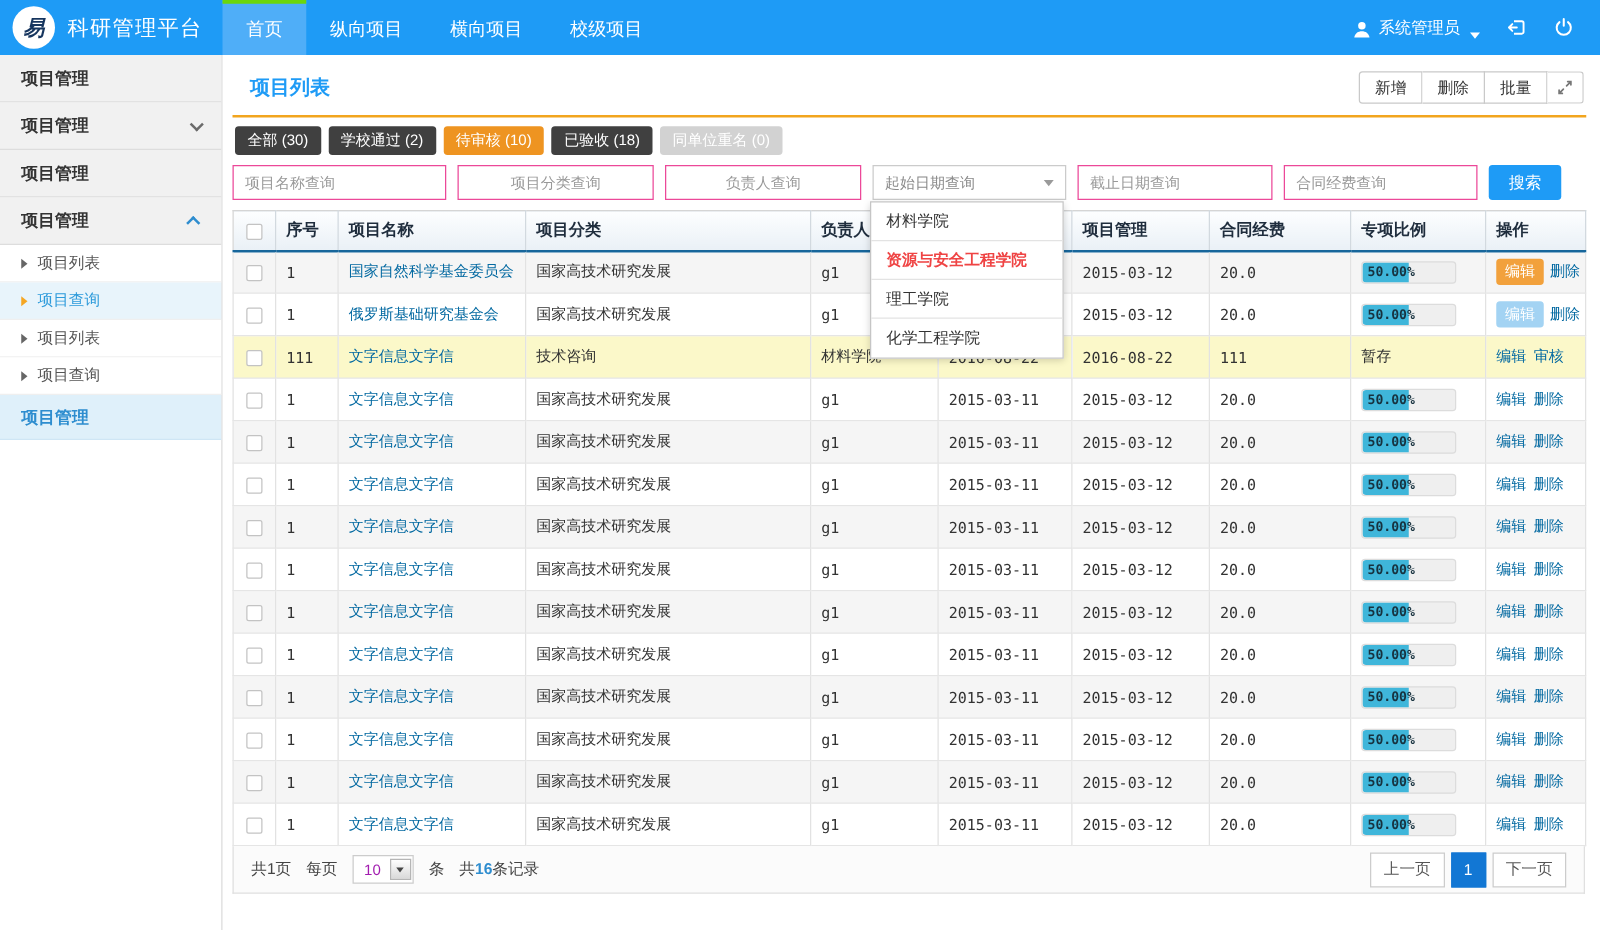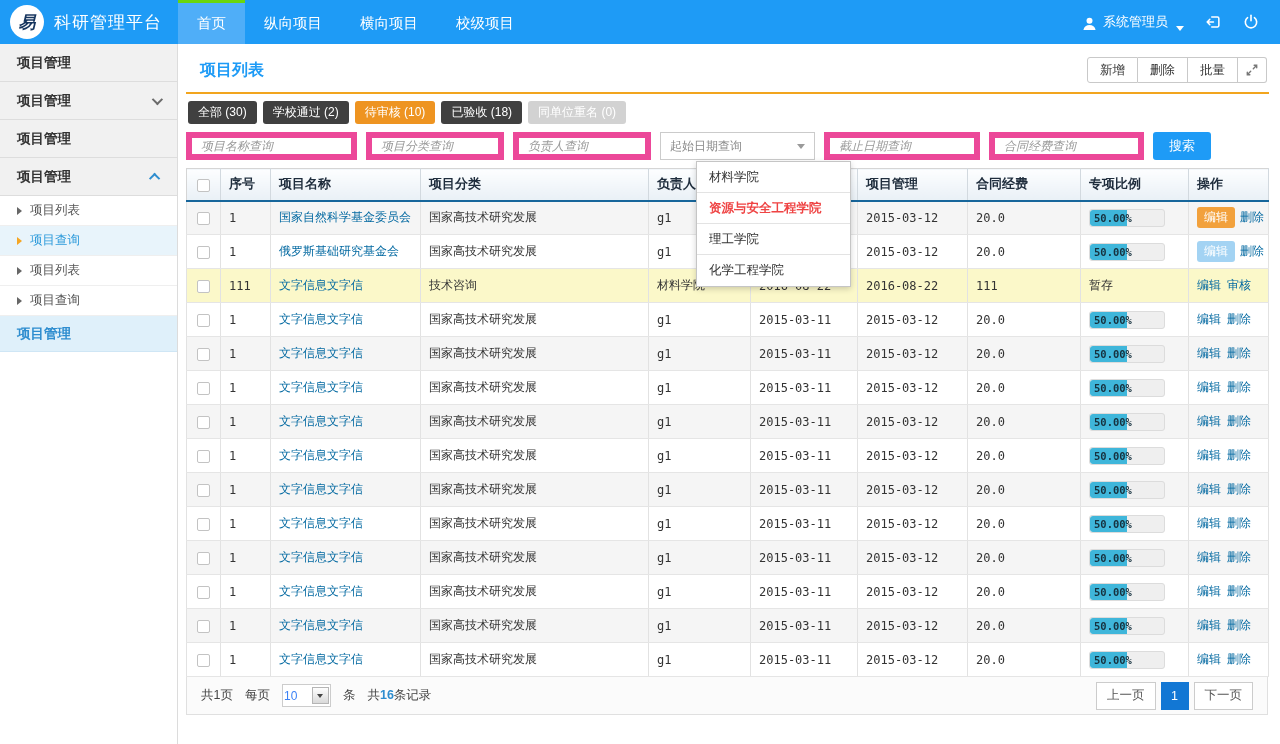--- a/index.html
+++ b/index.html
@@ -59,23 +59,23 @@
   
   .filters{margin-top:7px;display:flex;gap:6px;padding-left:2px;}
   .chip{height:23px;padding:0 10px;border-radius:3px;color:#fff;font-size:12px;
     display:flex;align-items:center;cursor:pointer;}
   .chip.normal{background:#404040;}
   .chip.active{background:#EE9421;}
   .chip.disabled{background:#D2D2D2;}
 
   
   .search-row{margin-top:8px;display:flex;gap:9px;align-items:center;}
-  .sinput{height:28px;border:6px solid #ec4899;padding:0 9px;font-size:12px;color:#333;outline:none;font-style:italic;}
+  .sinput{height:28px;border:1px solid #ec4899;padding:0 9px;font-size:12px;color:#333;outline:none;}
   .sinput::placeholder{color:#999;}
-  .sinput.w1{width:171px;}.sinput.w2{width:138px;}.sinput.w3{width:156px;}.sinput.w4{width:155px;}
+  .sinput.w1{width:171px;}.sinput.w2{width:157px;text-align:center;}.sinput.w3{width:156px;}.sinput.w4{width:155px;}
   .sselect{width:155px;height:28px;border:1px solid #CBCBCB;display:flex;align-items:center;
     justify-content:space-between;padding:0 9px;font-size:12px;color:#8a8a8a;cursor:pointer;background:#fff;}
   .sel-caret{width:0;height:0;border-left:4px solid transparent;border-right:4px solid transparent;
     border-top:5px solid #9a9a9a;}
   .search-btn{width:58px;height:28px;background:#1E9BF6;border:none;border-radius:3px;
     color:#fff;font-size:13px;cursor:pointer;}
 
   
   .table-wrap{margin-top:8px;}
   table{width:1082px;border-collapse:collapse;table-layout:fixed;font-size:12px;color:#333;}
@@ -108,21 +108,21 @@
     border:1px solid #C5C5C5;box-shadow:0 2px 6px rgba(0,0,0,.18);z-index:10;}
   .dd-item{height:31px;line-height:31px;padding:0 12px;font-size:12.5px;color:#333;
     border-bottom:1px solid #E3E3E3;cursor:pointer;white-space:nowrap;}
   .dd-item:last-child{border-bottom:none;}
   .dd-item.active{color:#ef4444;font-weight:bold;}
 
   
   .list-footer{width:1082px;height:38px;background:#FBFBFB;border:1px solid #E0E0E0;border-top:none;
     display:flex;align-items:center;gap:12px;padding:0 14px;font-size:12.5px;color:#444;}
   .pp{display:flex;align-items:center;border:1px solid #CCC;background:#fff;height:23px;padding:1px;}
-  .pp-val{width:28px;text-align:left;font-size:12px;color:#3b82f6;}
+  .pp-val{width:28px;text-align:center;font-size:12px;color:#a21caf;}
   .pp-btn{width:17px;height:17px;border:1px solid #B5B5B5;background:linear-gradient(#FEFEFE,#D9D9D9);
     display:flex;align-items:center;justify-content:center;cursor:pointer;}
   .pp-caret{width:0;height:0;border-left:3.5px solid transparent;border-right:3.5px solid transparent;
     border-top:4.5px solid #444;}
   .rec-count{color:#2E8DCF;font-weight:bold;}
   .pager{margin-left:auto;display:flex;gap:5px;}
   .pbtn{min-width:56px;height:28px;border:1px solid #CCC;background:#fff;color:#555;
     font-size:12.5px;display:flex;align-items:center;justify-content:center;cursor:pointer;padding:0 10px;}
   .pbtn.current{min-width:28px;padding:0;background:#1277D4;border-color:#1277D4;color:#fff;}
 </style>

